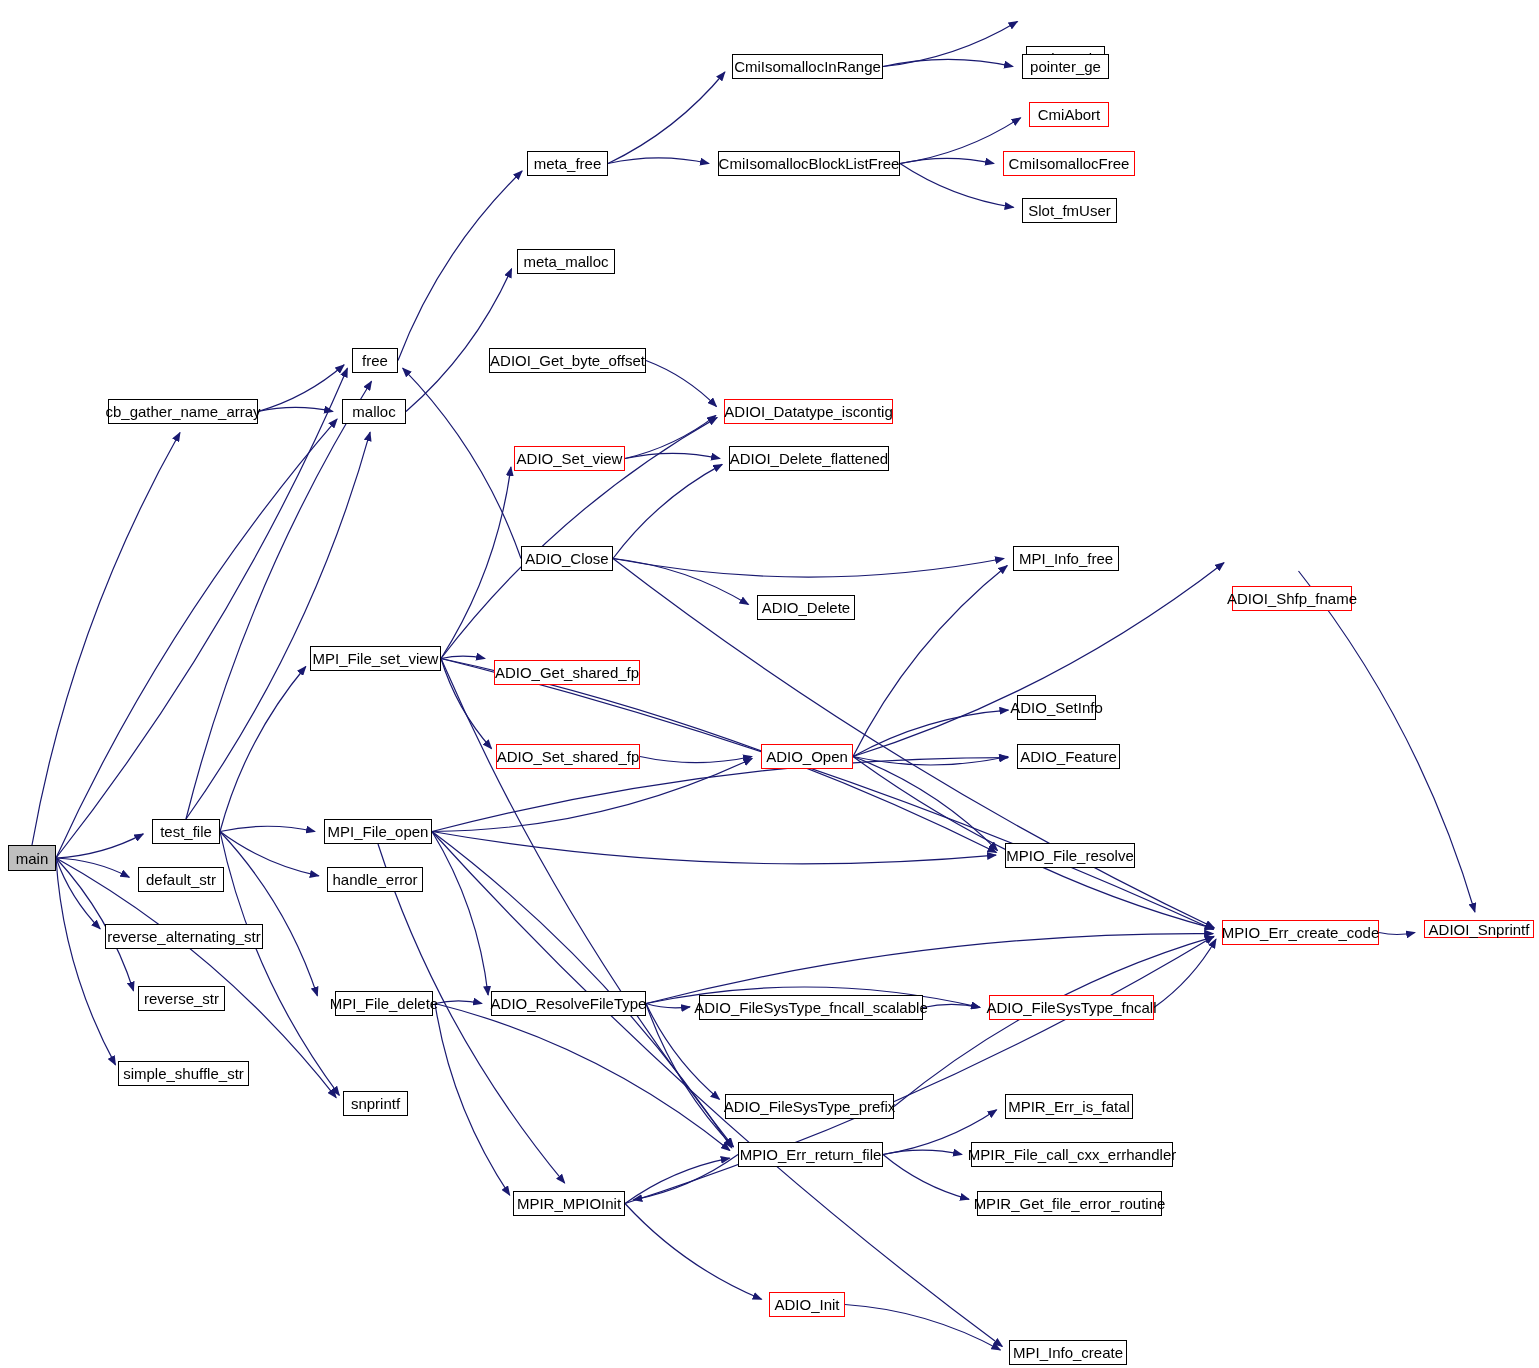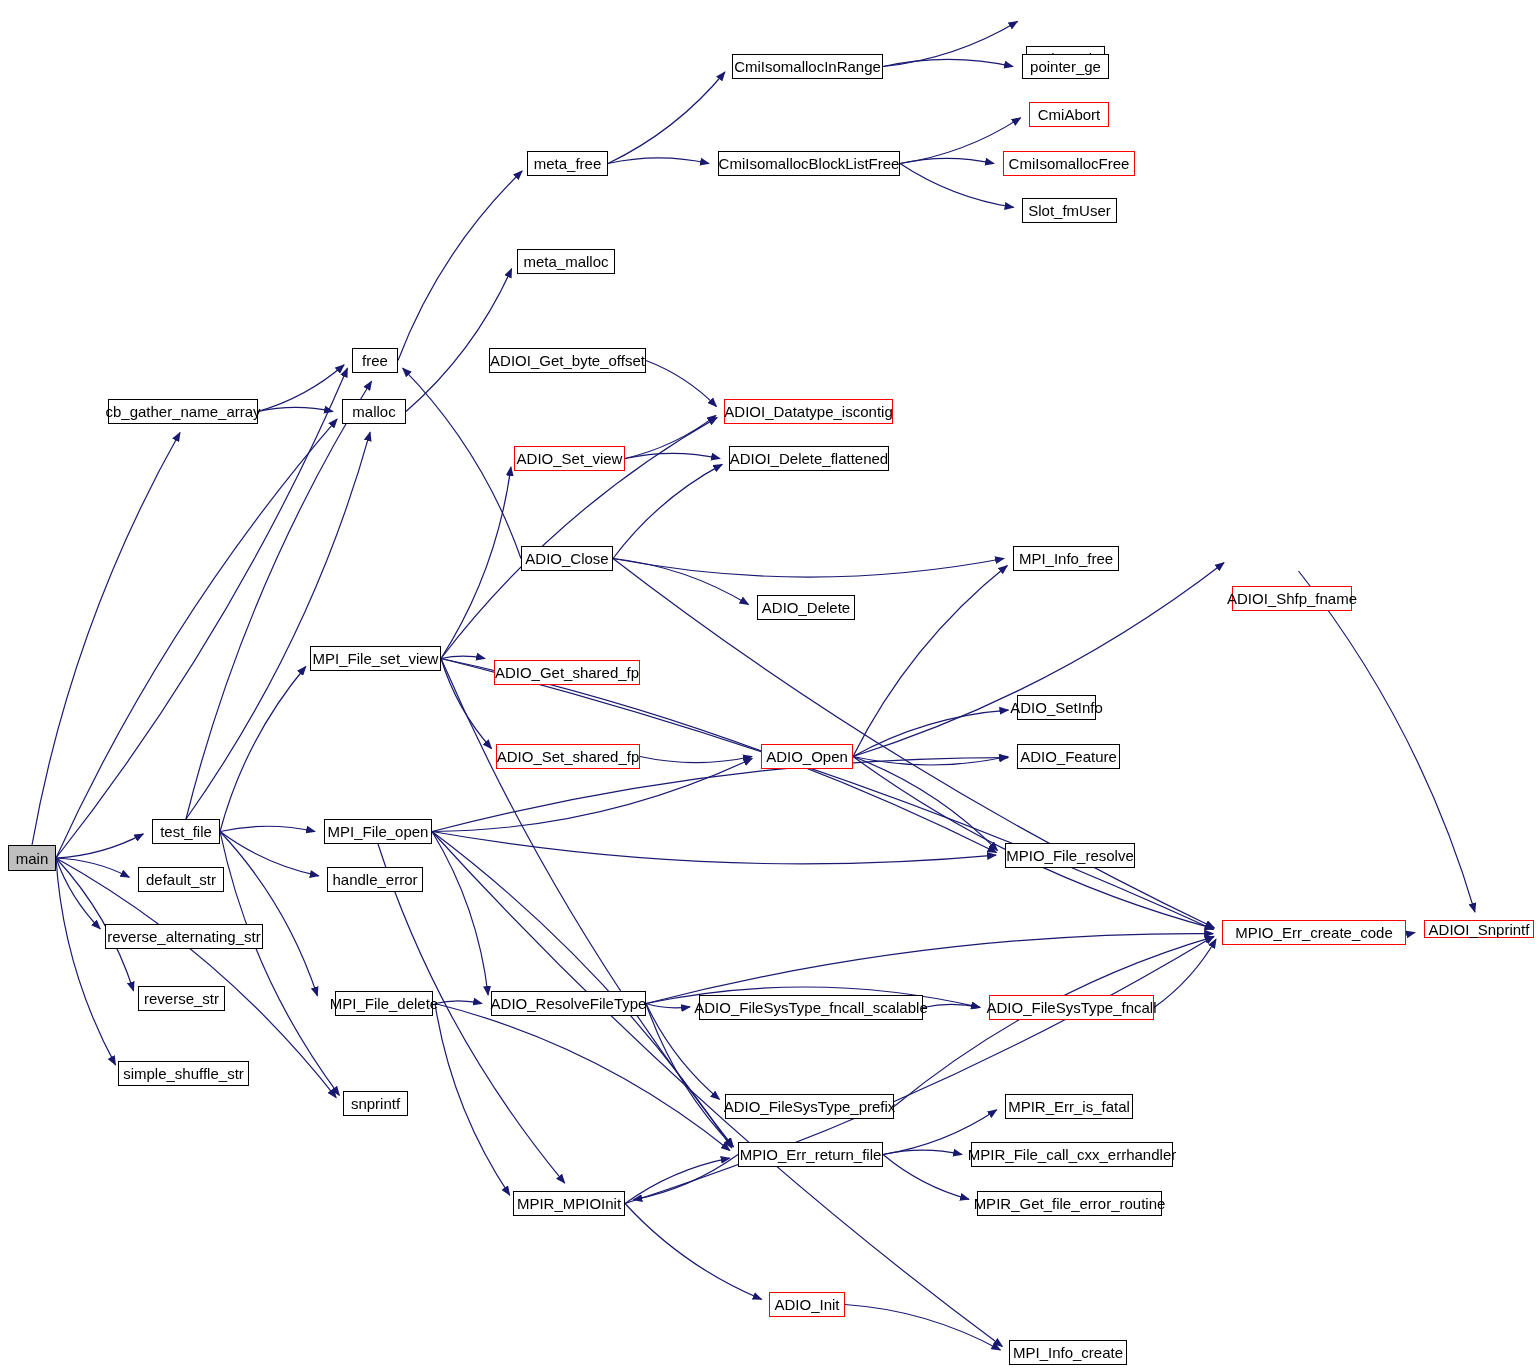--- a/index.html
+++ b/index.html
@@ -212,21 +212,21 @@
       </div>
       <div class="node" style="left: 138px; top: 867px; width: 86px; height: 25px;">
         <span>default_str</span>
       </div>
       <div class="node" style="left: 327px; top: 867px; width: 96px; height: 25px;">
         <span>handle_error</span>
       </div>
       <div class="node" style="left: 105px; top: 924px; width: 158px; height: 25px;">
         <span>reverse_alternating_str</span>
       </div>
-      <div class="node red" style="left: 1222px; top: 920px; width: 184px; height: 25px;">
+      <div class="node red" style="left: 1222px; top: 920px; width: 157px; height: 25px;">
         <span>MPIO_Err_create_code</span>
       </div>
       <div class="node red" style="left: 1424px; top: 920px; width: 110px; height: 18px;">
         <span>ADIOI_Snprintf</span>
       </div>
       <div class="node" style="left: 138px; top: 986px; width: 87px; height: 25px;">
         <span>reverse_str</span>
       </div>
       <div class="node" style="left: 335px; top: 991px; width: 98px; height: 25px;">
         <span>MPI_File_delete</span>

